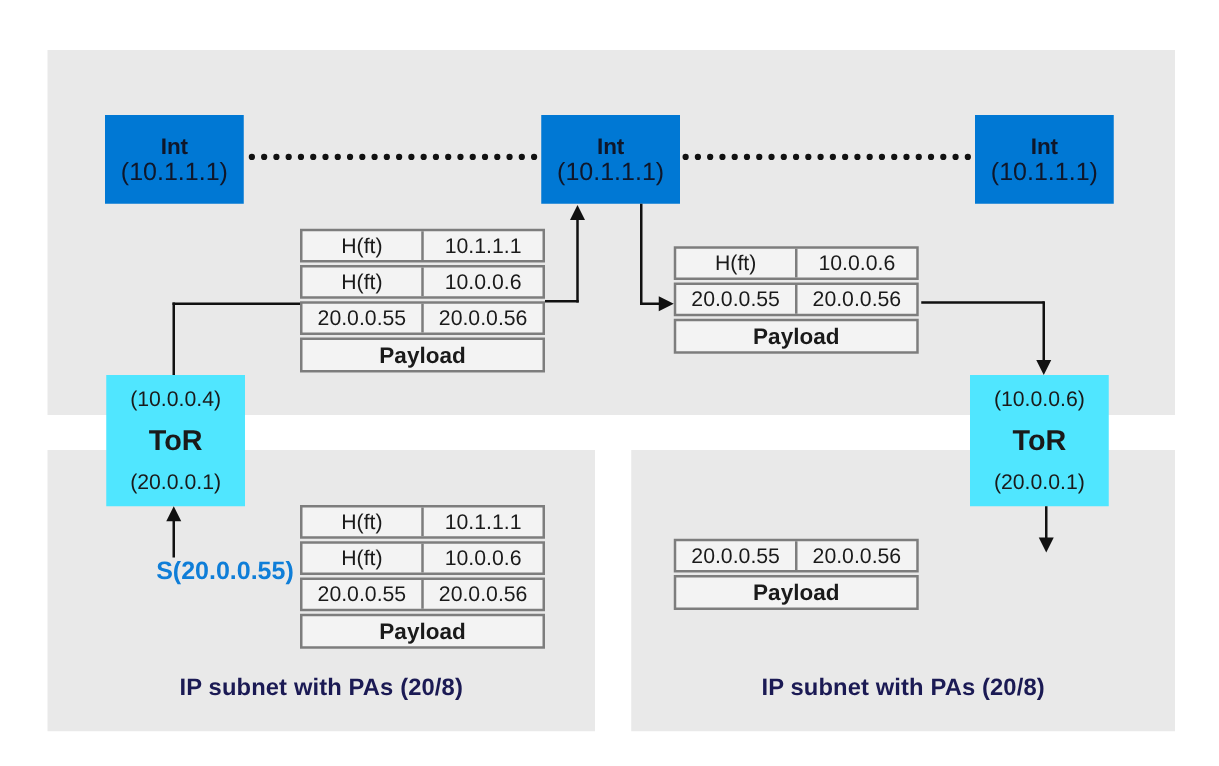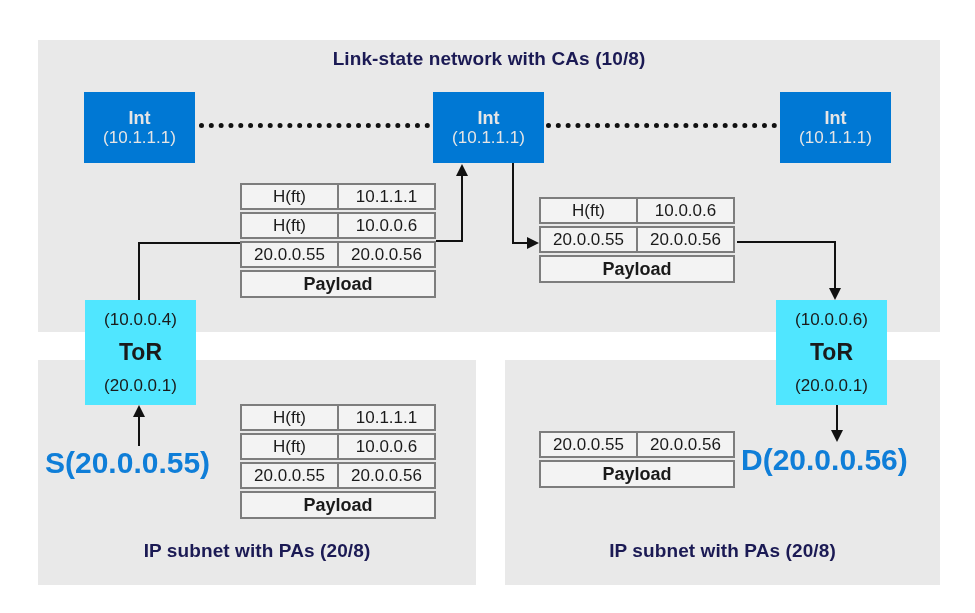--- a/index.html
+++ b/index.html
@@ -15,25 +15,25 @@
   .region-title {
     position:absolute; text-align:center; color:#1b1a54;
     font-size:19px; font-weight:bold; letter-spacing:0.1px;
   }
   #title-top { left:38px; top:48px; width:902px; }
   #label-bl  { left:38px; top:540px; width:438px; }
   #label-br  { left:505px; top:540px; width:435px; }
 
   .int-box {
     position:absolute; width:111px; height:71px; background:#0078d4;
-    color:#e5e5e5; display:flex; flex-direction:column;
+    color:#0f172a; display:flex; flex-direction:column;
     align-items:center; justify-content:center; gap:2px;
   }
   .int-box .nm   { font-size:18px; font-weight:bold; line-height:1; }
-  .int-box .addr { font-size:17px; line-height:1; }
+  .int-box .addr { font-size:20px; line-height:1; }
   #int-left   { left:84px;  top:92px; }
   #int-middle { left:433px; top:92px; }
   #int-right  { left:780px; top:92px; }
 
   .dotted-link {
     position:absolute; height:0; border-top:5px dotted #111111;
   }
   #dots-left  { left:199px; top:123px; width:231px; }
   #dots-right { left:546px; top:123px; width:231px; }
 
@@ -66,36 +66,35 @@
   #pkt-bottom-left  { left:240px; top:404px; }
   #pkt-bottom-right { left:539px; top:431px; }
 
   .line { position:absolute; background:#111111; }
   .arrow { position:absolute; width:0; height:0; }
   .arrow.up    { border-left:6px solid transparent; border-right:6px solid transparent; border-bottom:12px solid #111111; }
   .arrow.down  { border-left:6px solid transparent; border-right:6px solid transparent; border-top:12px solid #111111; }
   .arrow.right { border-top:6px solid transparent; border-bottom:6px solid transparent; border-left:12px solid #111111; }
 
   .endpoint {
-    position:absolute; width:190px; text-align:left;
-    color:#0f7ed8; font-size:30px; font-weight:bold;
+    position:absolute; width:190px; text-align:right;
+    color:#0f7ed8; font-size:20px; font-weight:bold;
   }
   #ep-source { left:45px;  top:446px; }
   #ep-dest   { left:741px; top:443px; }
 </style>
 </head>
 <body>
 
 <div class="canvas">
 
   <div class="panel" id="panel-top"></div>
   <div class="panel" id="panel-bl"></div>
   <div class="panel" id="panel-br"></div>
 
-  <div class="region-title" id="title-top">Link-state network with CAs (10/8)</div>
   <div class="region-title" id="label-bl">IP subnet with PAs (20/8)</div>
   <div class="region-title" id="label-br">IP subnet with PAs (20/8)</div>
 
   <div class="dotted-link" id="dots-left"></div>
   <div class="dotted-link" id="dots-right"></div>
 
   <div class="int-box" id="int-left">
     <div class="nm">Int</div>
     <div class="addr">(10.1.1.1)</div>
   </div>
@@ -186,15 +185,14 @@
   <div class="line" style="left:834px; top:241px; width:2px; height:48px;"></div>
   <div class="arrow down" style="left:829px; top:288px;"></div>
 
   <div class="line" style="left:138px; top:416px; width:2px; height:30px;"></div>
   <div class="arrow up" style="left:133px; top:405px;"></div>
 
   <div class="line" style="left:836px; top:405px; width:2px; height:26px;"></div>
   <div class="arrow down" style="left:831px; top:430px;"></div>
 
   <div class="endpoint" id="ep-source">S(20.0.0.55)</div>
-  <div class="endpoint" id="ep-dest">D(20.0.0.56)</div>
 
 </div>
 
 </body></html>

